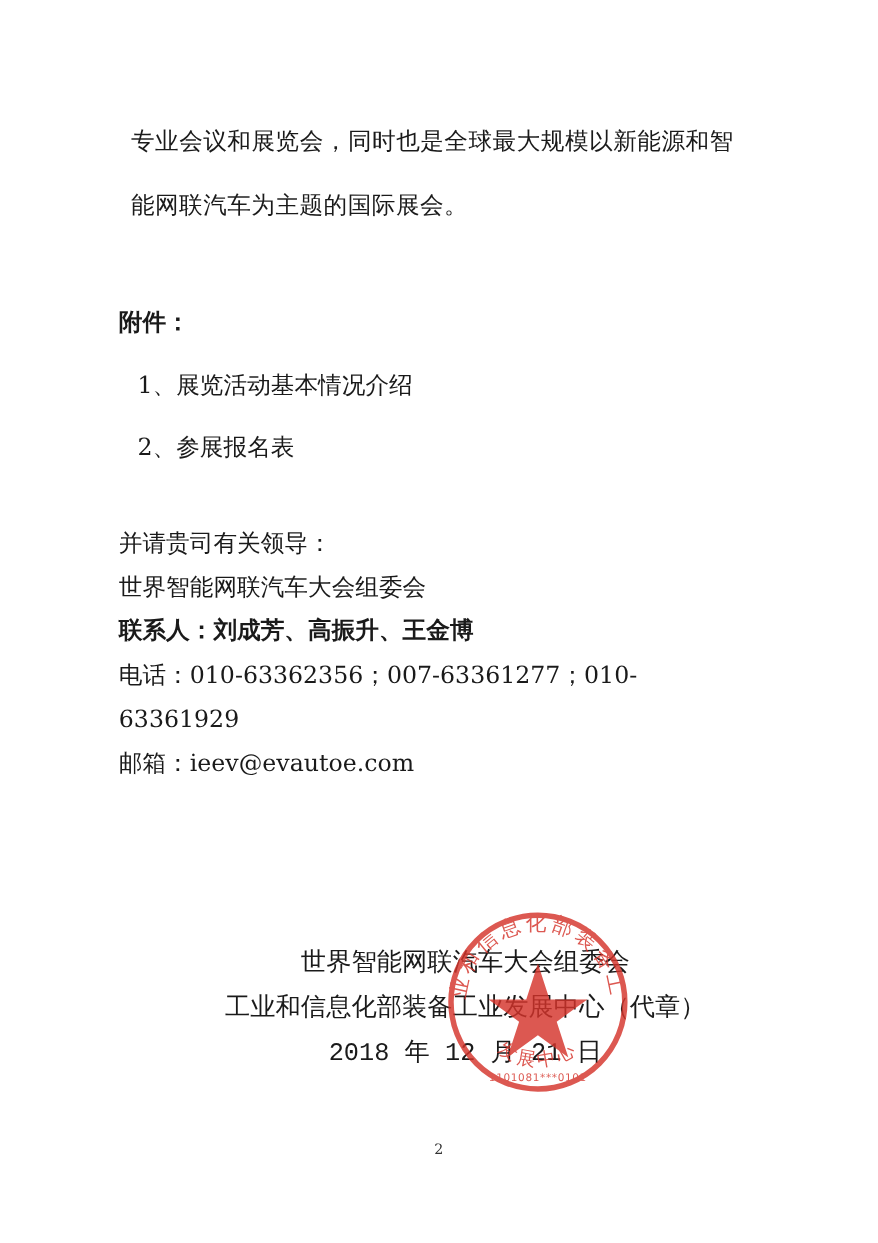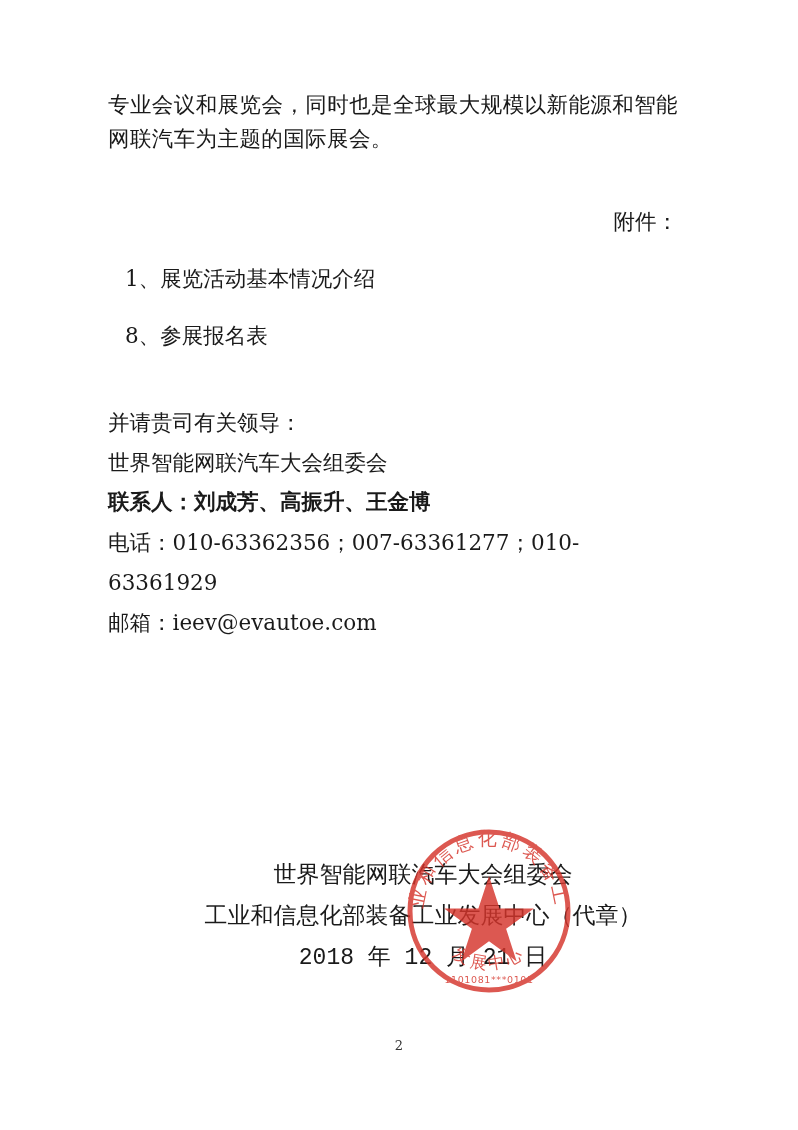--- a/index.html
+++ b/index.html
@@ -21,38 +21,37 @@
     background: #ffffff;
   }
   .content {
     position: absolute;
     left: 108px;
     top: 88px;
     width: 570px;
   }
   .para {
     font-size: 21.5px;
-    line-height: 34px;
+    line-height: 59px;
     letter-spacing: 0.4px;
     text-align: justify;
     text-justify: inter-ideograph;
-    margin: 0;
+    margin: 11px;
   }
   .para.indent {
     text-indent: 2em;
   }
   .block-gap-lg { height: 46px; }
   .block-gap-md { height: 30px; }
 
   .heading {
     font-size: 21.5px;
     line-height: 40px;
-    font-weight: normal;
+    font-weight: bold;
     margin: 0;
-    text-align: right;
   }
   .list-line {
     font-size: 21.5px;
     line-height: 40px;
     margin: 17px;
   }
   .info-line {
     font-size: 21.5px;
     line-height: 40px;
     margin: 0;
@@ -106,21 +105,21 @@
 
   <div class="content">
 
     <p class="para">专业会议和展览会，同时也是全球最大规模以新能源和智能网联汽车为主题的国际展会。</p>
 
 
     <div class="block-gap-lg"></div>
 
     <p class="heading">附件：</p>
     <p class="list-line">1、展览活动基本情况介绍</p>
-    <p class="list-line">8、参展报名表</p>
+    <p class="list-line">2、参展报名表</p>
 
     <div class="block-gap-md"></div>
 
     <p class="info-line">并请贵司有关领导：</p>
     <p class="info-line">世界智能网联汽车大会组委会</p>
     <p class="info-line bold">联系人：刘成芳、高振升、王金博</p>
     <p class="info-line">电话：010-63362356；007-63361277；010-63361929</p>
     <p class="info-line">邮箱：ieev@evautoe.com</p>
 
   </div>

